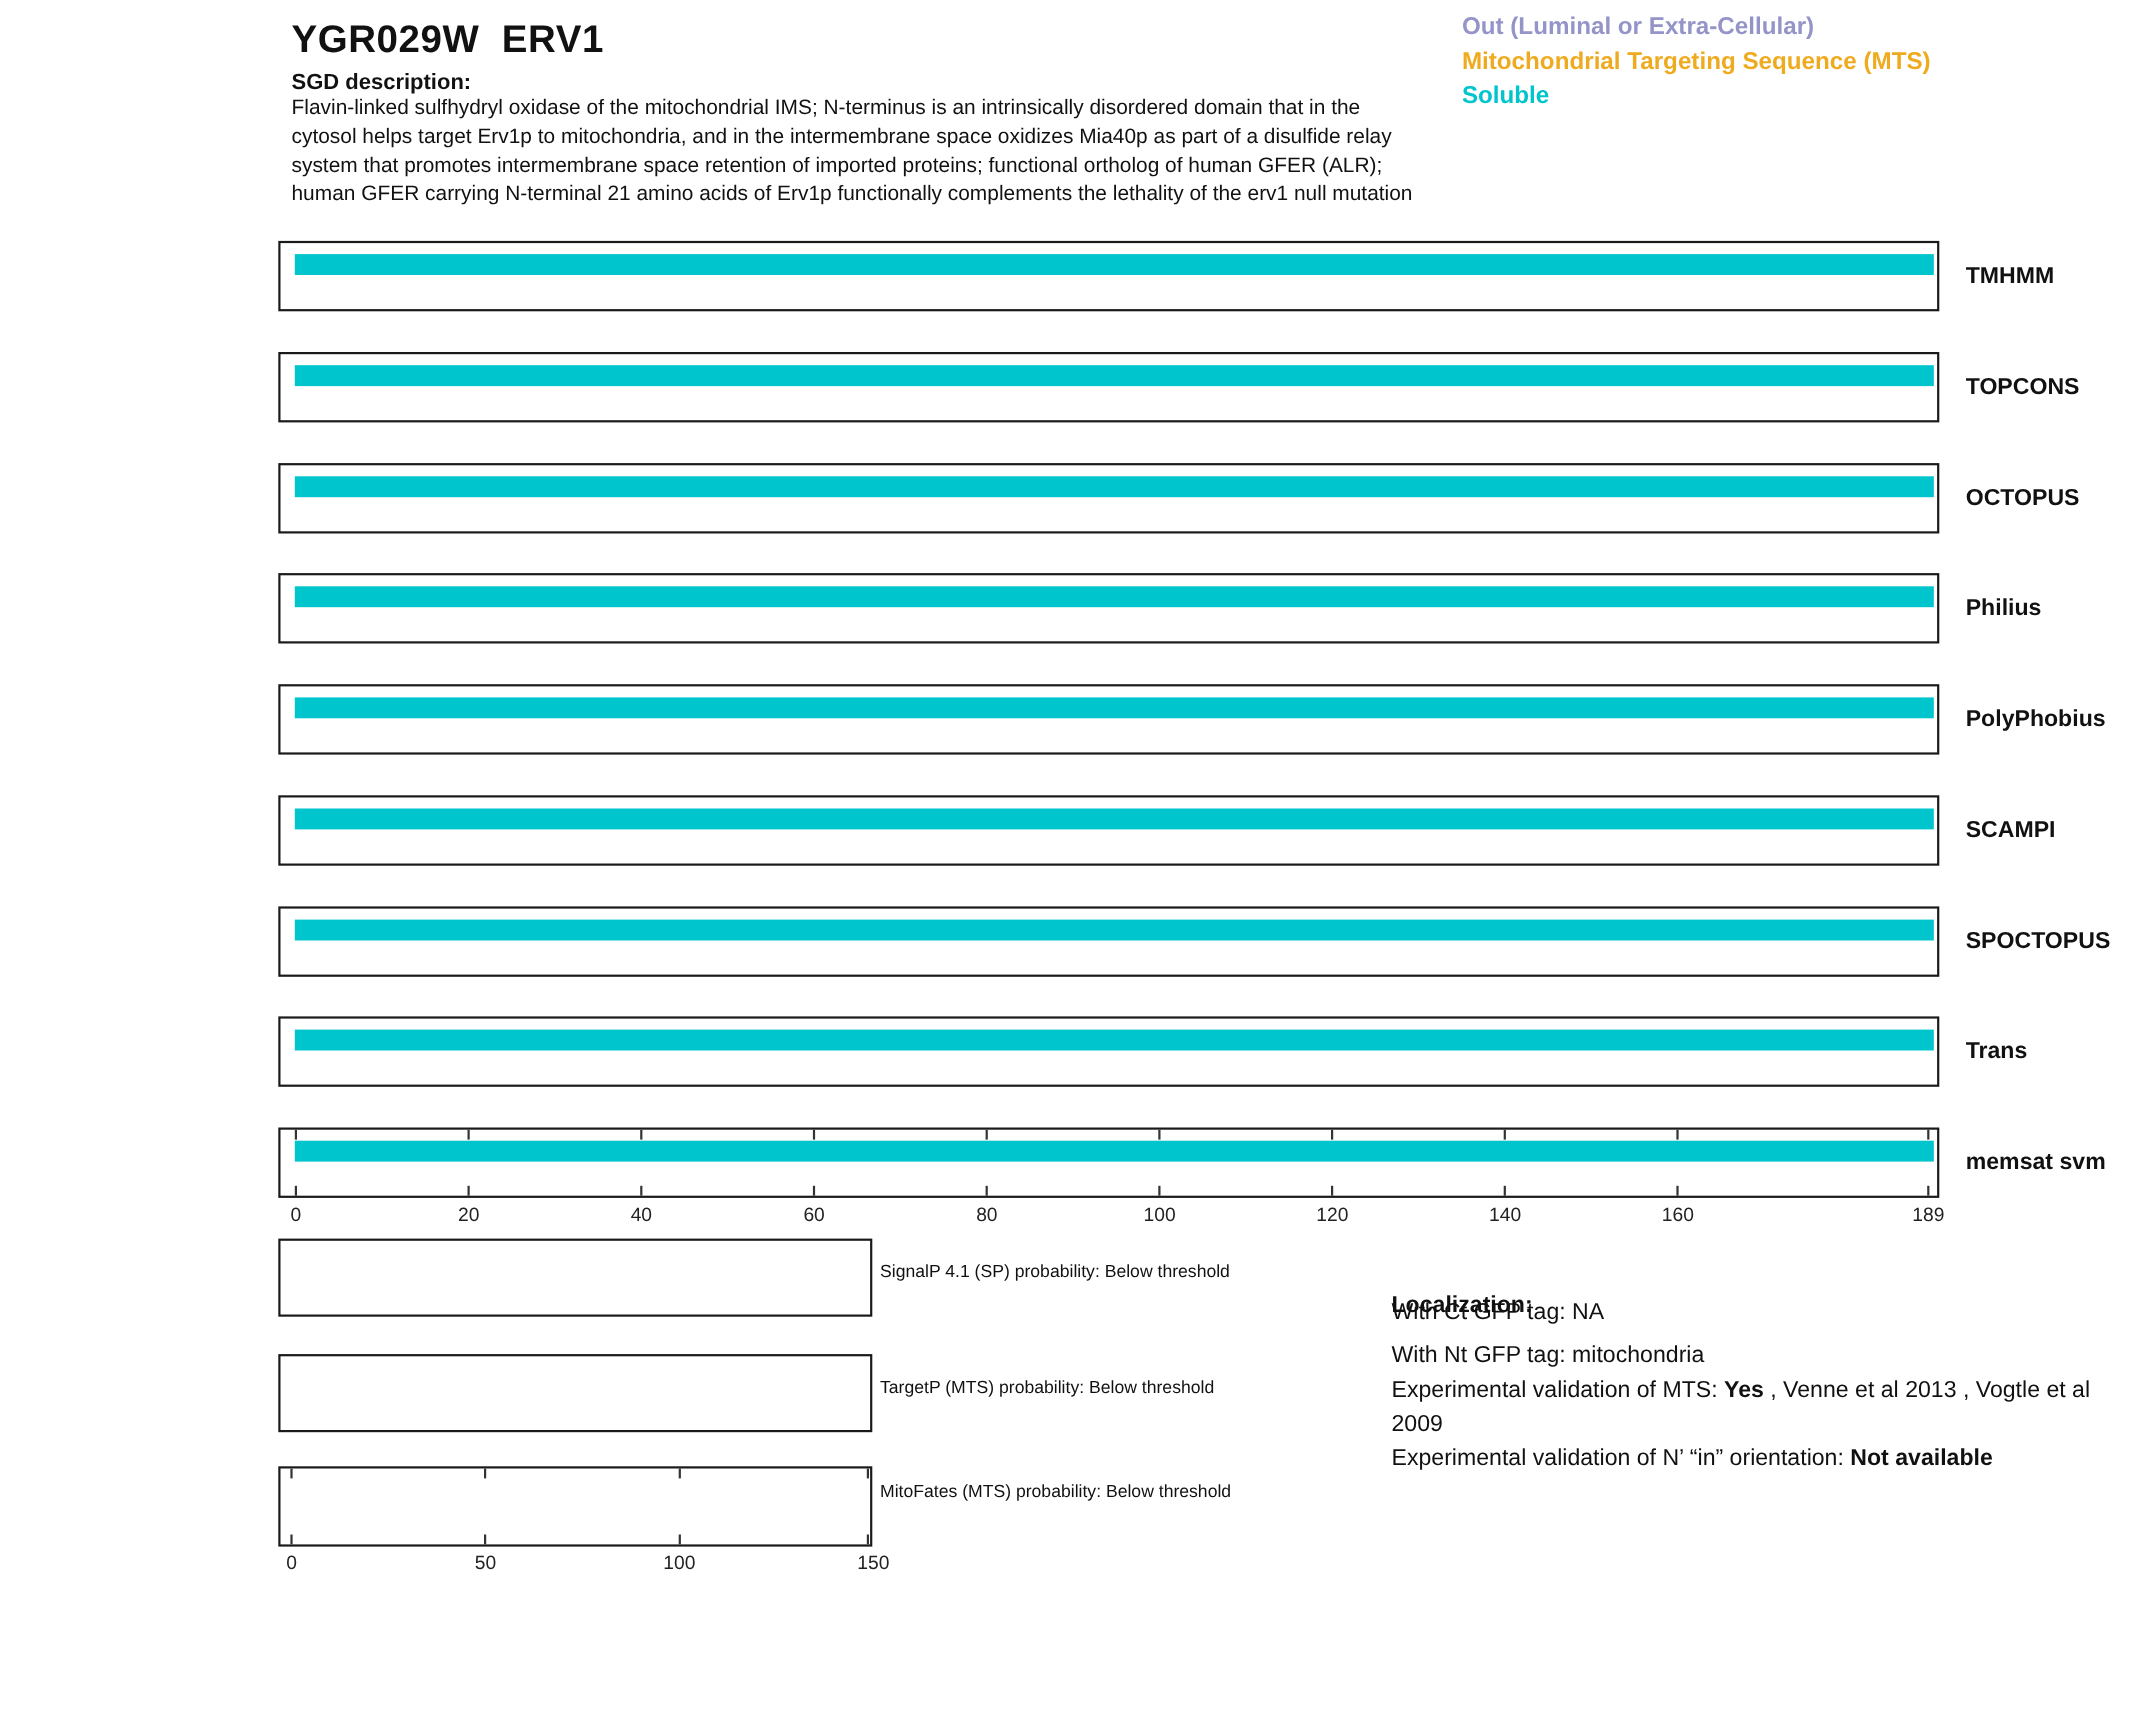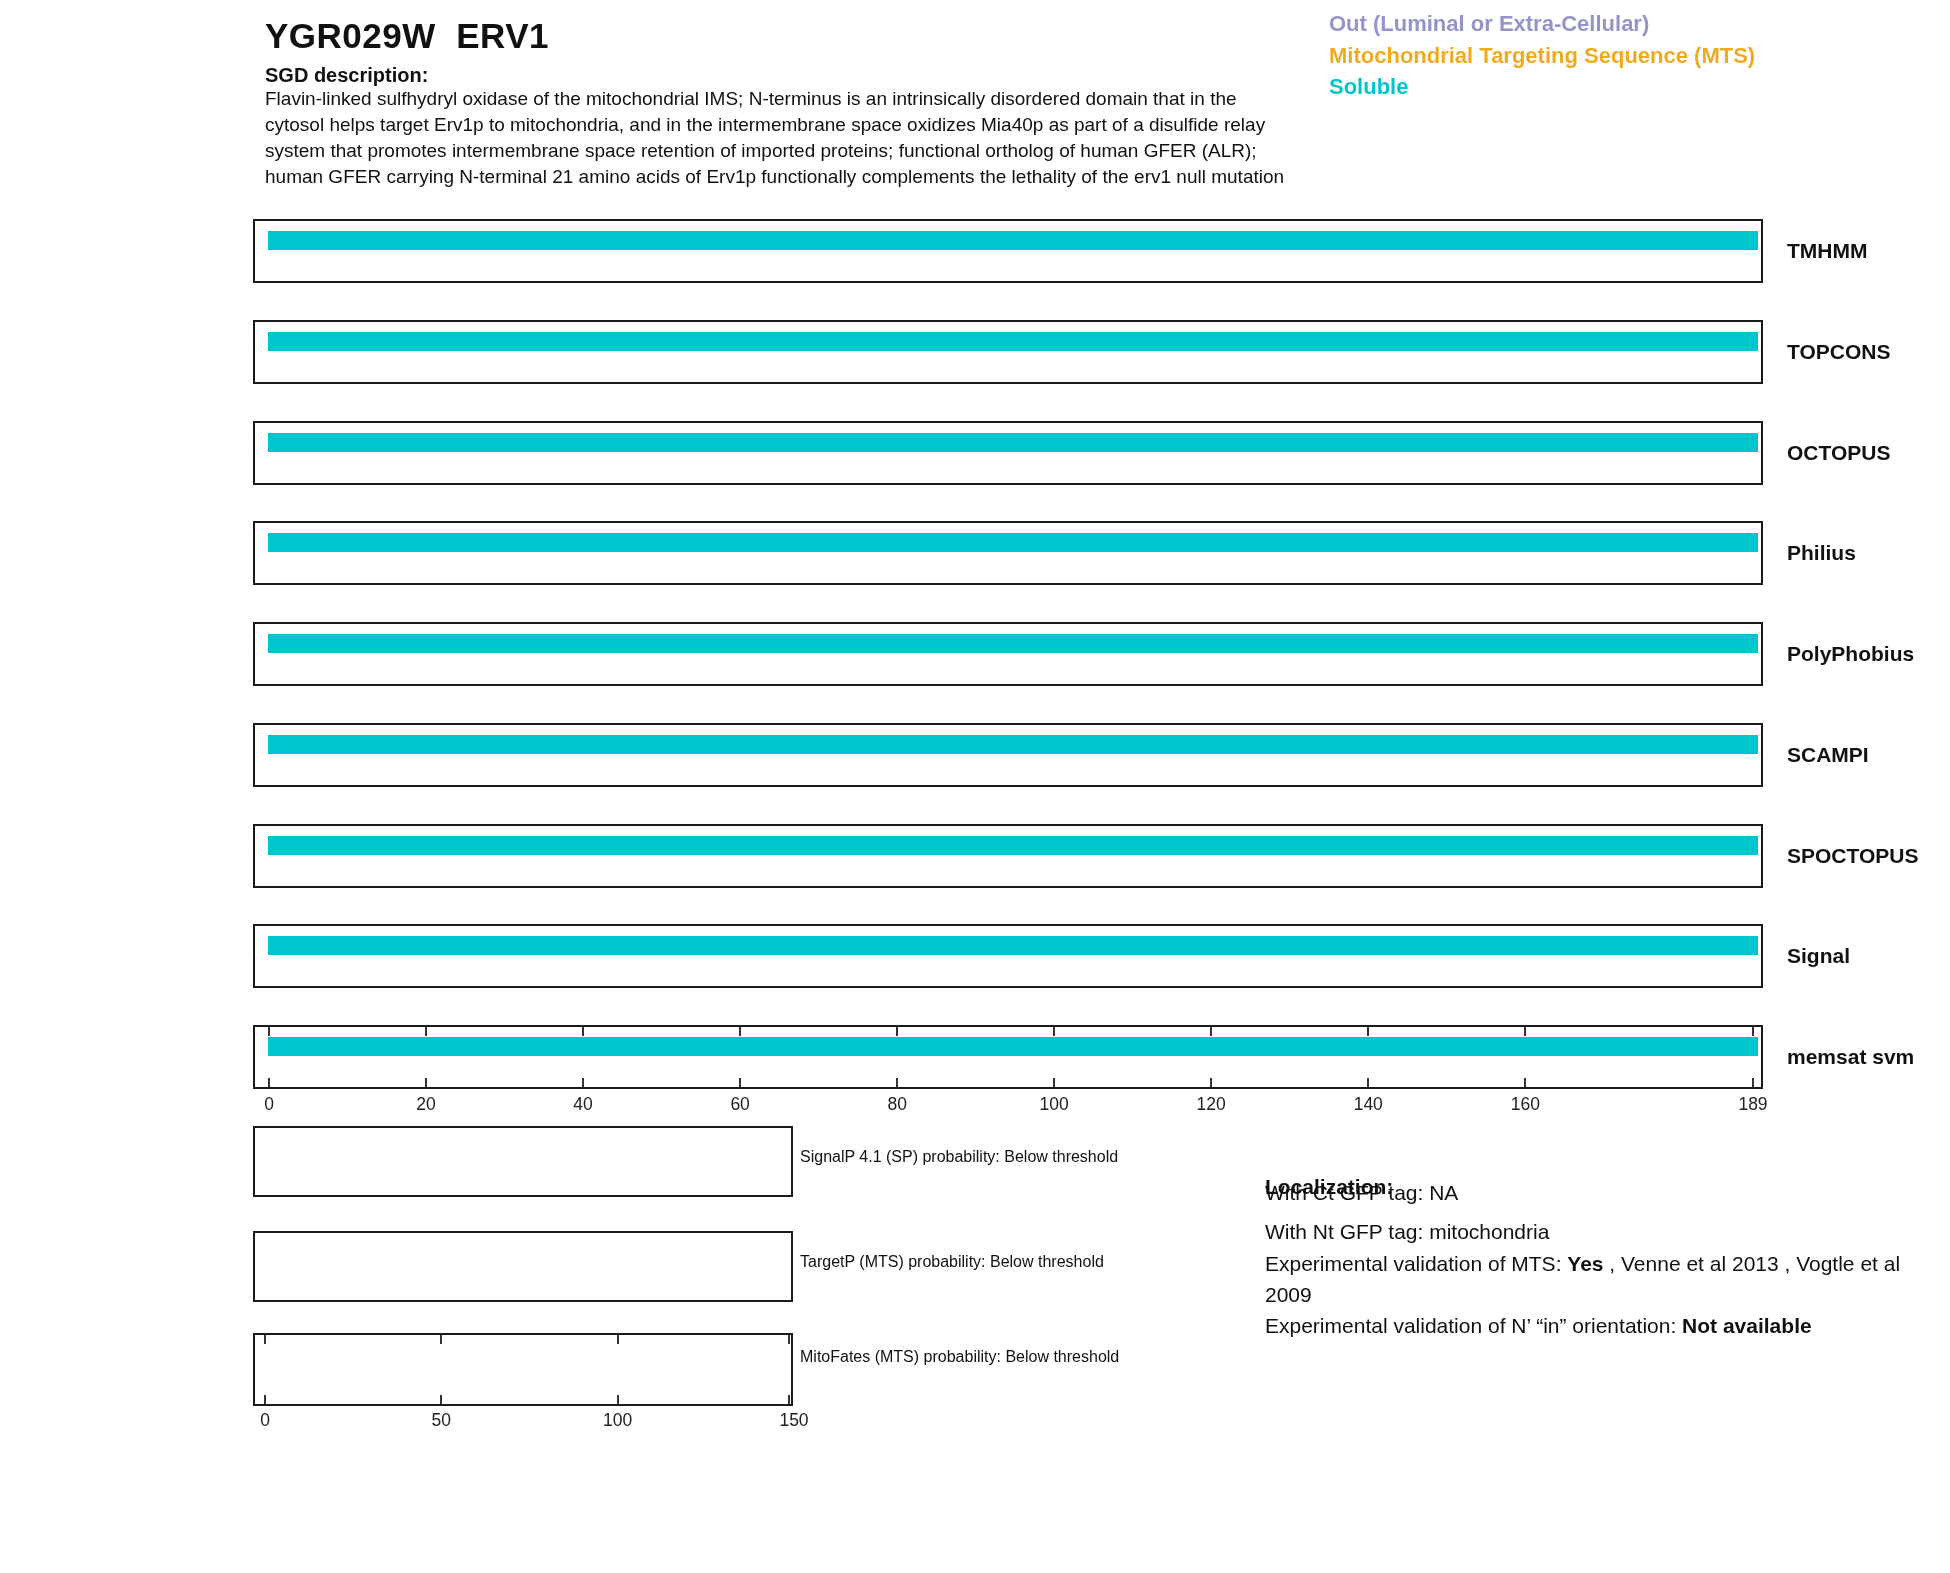--- a/index.html
+++ b/index.html
@@ -100,21 +100,21 @@
     <div class="abs track" style="top: 824px;">
       <div class="track-box">
         <div class="track-bar" style="background: rgb(0, 197, 205);"></div>
       </div>
       <div class="track-label">SPOCTOPUS</div>
     </div>
     <div class="abs track" style="top: 924px;">
       <div class="track-box">
         <div class="track-bar" style="background: rgb(0, 197, 205);"></div>
       </div>
-      <div class="track-label">Signal</div>
+      <div class="track-label">Trans</div>
     </div>
     <div class="abs track" style="top: 1025px; padding-left: 20px;">
       <div class="track-box">
         <div class="track-bar" style="background: rgb(0, 197, 205);"></div>
         <div class="tick top" style="left: 13px;"></div>
         <div class="tick bottom" style="left: 13px;"></div>
         <div class="tick top" style="left: 170.037px;"></div>
         <div class="tick bottom" style="left: 170.037px;"></div>
         <div class="tick top" style="left: 327.074px;"></div>
         <div class="tick bottom" style="left: 327.074px;"></div>

